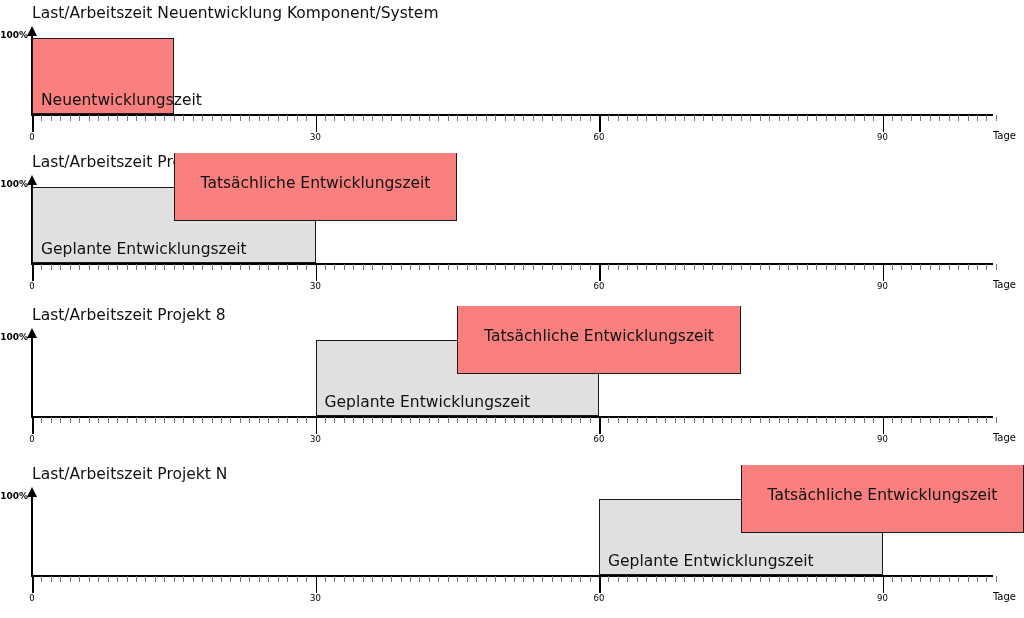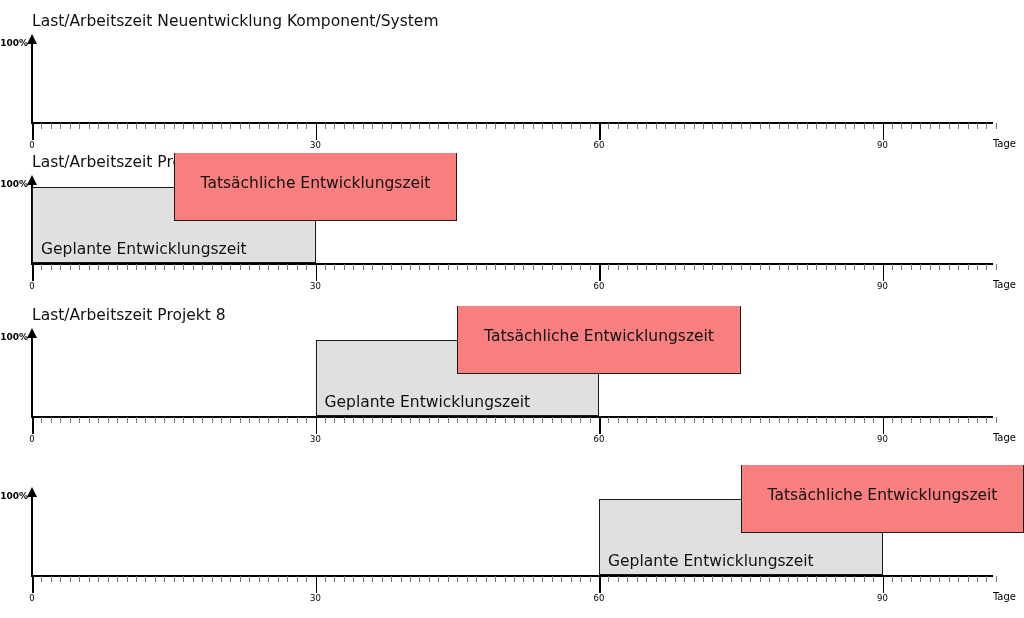--- a/index.html
+++ b/index.html
@@ -145,26 +145,29 @@
     justify-content: center;
   }
   .bar.centered .bar-label {
     padding: 0 10px;
   }
 </style>
 </head>
 <body>
 
 <div id="page">
-    <div class="panel" style="top: 12px;">
+    <div class="panel" style="top: 4px;">
       <div class="panel-title">Last/Arbeitszeit Neuentwicklung Komponent/System</div>
       <div class="plot">
         <div class="yaxis"></div>
         <div class="yaxis-arrow"></div>
         <div class="ylabel">100%</div>
+        <div class="bar" style="left: 32px; width: 141.75px; top: 34px; height: 76px; background: rgb(250, 128, 128); border-color: rgb(26, 26, 26); z-index: 2;">
+          <span class="bar-label">Neuentwicklungszeit</span>
+        </div>
         <div class="xaxis" style="z-index: 5;"></div>
         <div class="tick" style="left: 41.45px; background: rgb(119, 119, 119); z-index: 6;"></div>
         <div class="tick" style="left: 50.9px; background: rgb(119, 119, 119); z-index: 6;"></div>
         <div class="tick" style="left: 60.35px; background: rgb(119, 119, 119); z-index: 6;"></div>
         <div class="tick" style="left: 69.8px; background: rgb(119, 119, 119); z-index: 6;"></div>
         <div class="tick" style="left: 79.25px; background: rgb(119, 119, 119); z-index: 6;"></div>
         <div class="tick" style="left: 88.7px; background: rgb(119, 119, 119); z-index: 6;"></div>
         <div class="tick" style="left: 98.15px; background: rgb(119, 119, 119); z-index: 6;"></div>
         <div class="tick" style="left: 107.6px; background: rgb(119, 119, 119); z-index: 6;"></div>
         <div class="tick" style="left: 117.05px; background: rgb(119, 119, 119); z-index: 6;"></div>
@@ -509,20 +512,21 @@
         <div class="tick major" style="left: 315.5px; z-index: 6;"></div>
         <div class="tick-label" style="left: 315.5px; z-index: 6;">30</div>
         <div class="tick major" style="left: 599px; z-index: 6;"></div>
         <div class="tick-label" style="left: 599px; z-index: 6;">60</div>
         <div class="tick major" style="left: 882.5px; z-index: 6;"></div>
         <div class="tick-label" style="left: 882.5px; z-index: 6;">90</div>
         <div class="axis-unit" style="z-index: 6;">Tage</div>
       </div>
     </div>
     <div class="panel" style="top: 465px;">
+      <div class="panel-title">Last/Arbeitszeit Projekt N</div>
       <div class="plot">
         <div class="yaxis"></div>
         <div class="yaxis-arrow"></div>
         <div class="ylabel">100%</div>
         <div class="bar" style="left: 599px; width: 283.5px; top: 34px; height: 76px; background: rgb(224, 224, 224); border-color: rgb(26, 26, 26); z-index: 2;">
           <span class="bar-label">Geplante Entwicklungszeit</span>
         </div>
         <div class="bar centered" style="left: 740.75px; width: 283.5px; top: -8px; height: 76px; background: rgb(250, 128, 128); border-color: rgb(26, 26, 26); z-index: 3;">
           <span class="bar-label">Tatsächliche Entwicklungszeit</span>
         </div>

